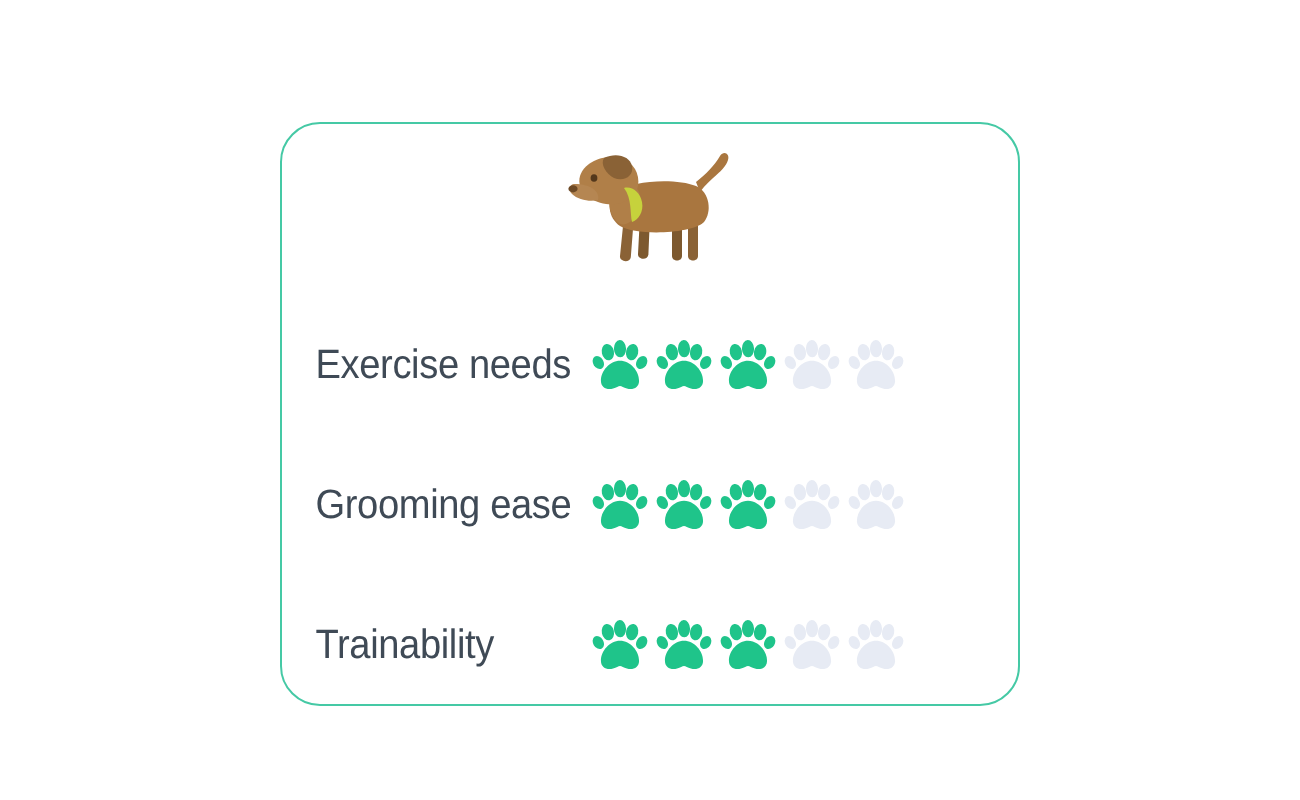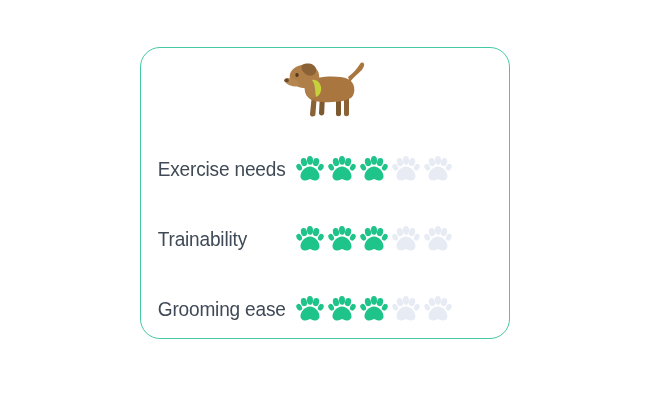--- a/index.html
+++ b/index.html
@@ -17,21 +17,21 @@
   #stage {
     position: relative;
     width: 650px;
     height: 400px;
   }
 
   
   .card {
     position: absolute;
     left: 140px;
-    top: 47px;
+    top: 61px;
     width: 370px;
     height: 292px;
     box-sizing: border-box;
     background: #ffffff;
     border: 1.6px solid #45c9a5;
     border-radius: 20px;
   }
 
   
   .dog-wrap {
@@ -177,21 +177,21 @@
                 <ellipse cx="46" cy="14" rx="7" ry="9.5" transform="rotate(12 46 14)"></ellipse>
                 <ellipse cx="57" cy="26" rx="6" ry="8" transform="rotate(30 57 26)"></ellipse>
                 <ellipse cx="7" cy="26" rx="6" ry="8" transform="rotate(-30 7 26)"></ellipse>
                 <path d="M32 24 C44 24, 54 36, 54 47 C54 55, 47 58, 40 56 C36 55, 34 53, 32 53 C30 53, 28 55, 24 56 C17 58, 10 55, 10 47 C10 36, 20 24, 32 24 Z"></path>
               </g>
             </svg>
         </div>
       </div>
 
       <div class="row">
-        <div class="row-label">Trainability</div>
+        <div class="row-label">Grooming ease</div>
         <div class="paws">
           <svg class="paw on" viewBox="0 0 64 60">
               <g fill="currentColor">
                 <ellipse cx="18" cy="14" rx="7" ry="9.5" transform="rotate(-12 18 14)"></ellipse>
                 <ellipse cx="32" cy="10" rx="7" ry="10" transform="rotate(-2 32 10)"></ellipse>
                 <ellipse cx="46" cy="14" rx="7" ry="9.5" transform="rotate(12 46 14)"></ellipse>
                 <ellipse cx="57" cy="26" rx="6" ry="8" transform="rotate(30 57 26)"></ellipse>
                 <ellipse cx="7" cy="26" rx="6" ry="8" transform="rotate(-30 7 26)"></ellipse>
                 <path d="M32 24 C44 24, 54 36, 54 47 C54 55, 47 58, 40 56 C36 55, 34 53, 32 53 C30 53, 28 55, 24 56 C17 58, 10 55, 10 47 C10 36, 20 24, 32 24 Z"></path>
               </g>
@@ -233,21 +233,21 @@
                 <ellipse cx="46" cy="14" rx="7" ry="9.5" transform="rotate(12 46 14)"></ellipse>
                 <ellipse cx="57" cy="26" rx="6" ry="8" transform="rotate(30 57 26)"></ellipse>
                 <ellipse cx="7" cy="26" rx="6" ry="8" transform="rotate(-30 7 26)"></ellipse>
                 <path d="M32 24 C44 24, 54 36, 54 47 C54 55, 47 58, 40 56 C36 55, 34 53, 32 53 C30 53, 28 55, 24 56 C17 58, 10 55, 10 47 C10 36, 20 24, 32 24 Z"></path>
               </g>
             </svg>
         </div>
       </div>
 
       <div class="row">
-        <div class="row-label">Grooming ease</div>
+        <div class="row-label">Trainability</div>
         <div class="paws">
           <svg class="paw on" viewBox="0 0 64 60">
               <g fill="currentColor">
                 <ellipse cx="18" cy="14" rx="7" ry="9.5" transform="rotate(-12 18 14)"></ellipse>
                 <ellipse cx="32" cy="10" rx="7" ry="10" transform="rotate(-2 32 10)"></ellipse>
                 <ellipse cx="46" cy="14" rx="7" ry="9.5" transform="rotate(12 46 14)"></ellipse>
                 <ellipse cx="57" cy="26" rx="6" ry="8" transform="rotate(30 57 26)"></ellipse>
                 <ellipse cx="7" cy="26" rx="6" ry="8" transform="rotate(-30 7 26)"></ellipse>
                 <path d="M32 24 C44 24, 54 36, 54 47 C54 55, 47 58, 40 56 C36 55, 34 53, 32 53 C30 53, 28 55, 24 56 C17 58, 10 55, 10 47 C10 36, 20 24, 32 24 Z"></path>
               </g>

